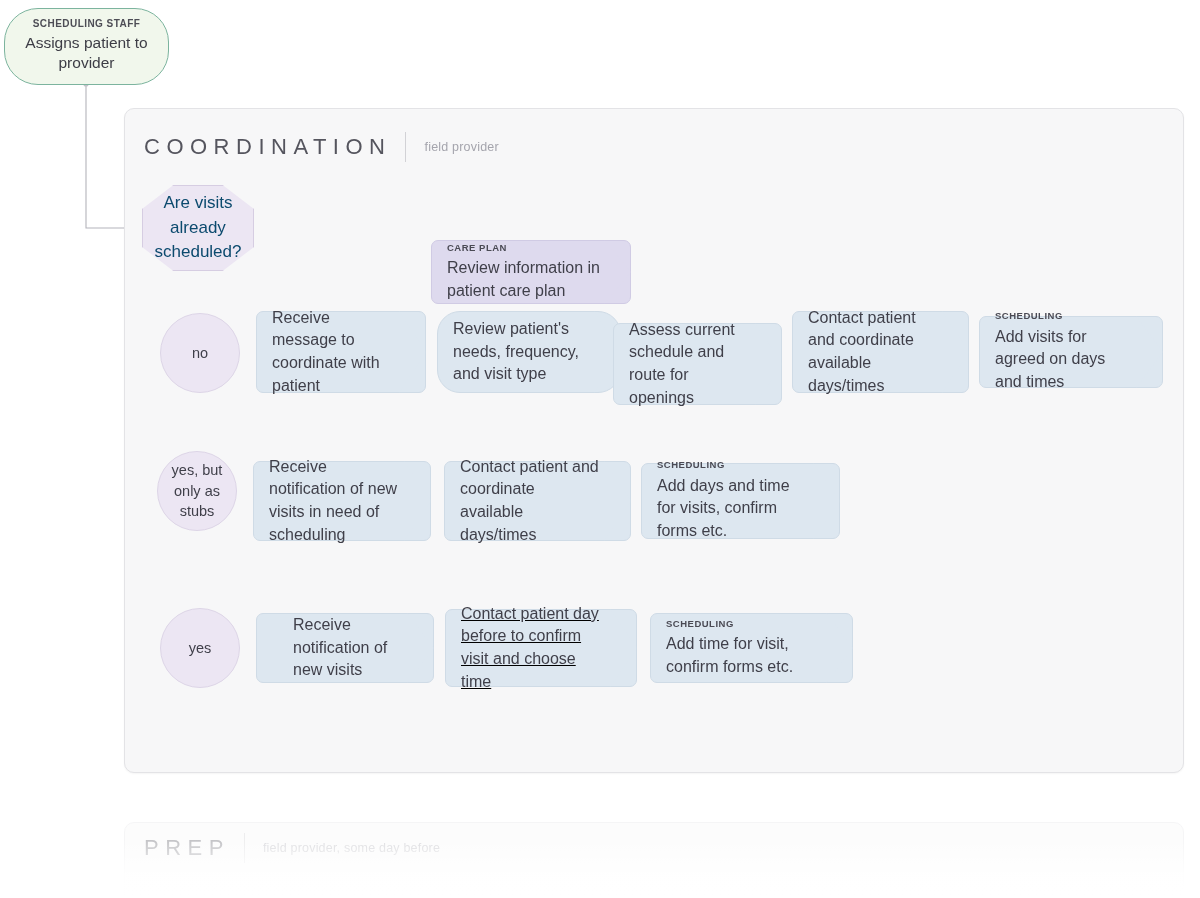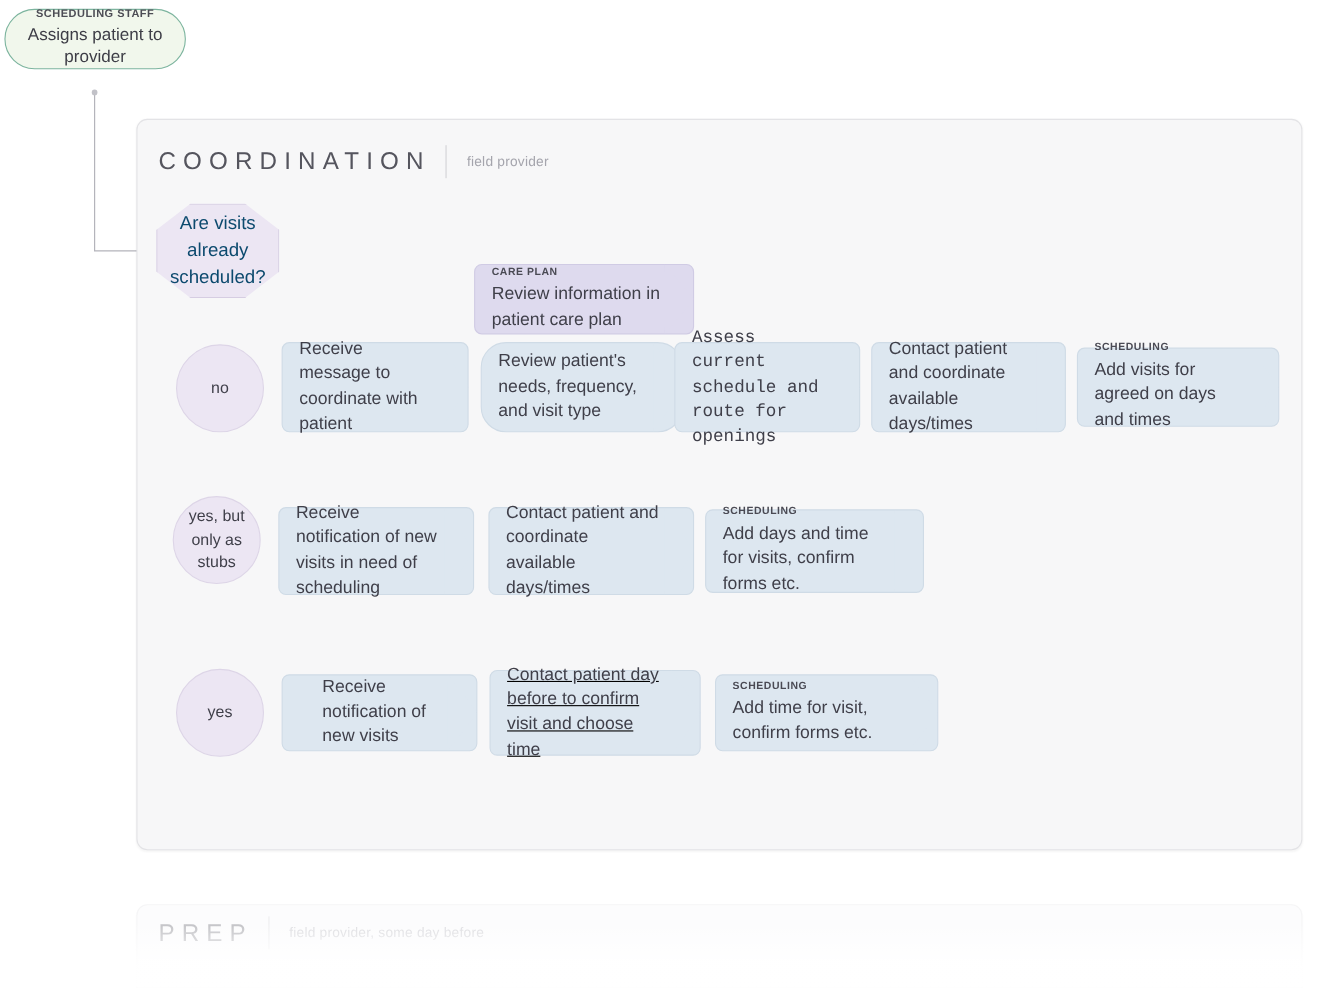--- a/index.html
+++ b/index.html
@@ -158,21 +158,21 @@
       <path d="M433,648 L445,648" marker-end="url(#arrowhead)"></path>
       <path d="M637,648 L649,648" marker-end="url(#arrowhead)"></path>
     </g>
 
     <g fill="#c2c2c8">
       <circle cx="86" cy="84" r="2.6"></circle>
       <circle cx="158" cy="258" r="2.2"></circle>
     </g>
   </svg>
 
-  <div class="start-node" style="left:4px; top:8px; width:165px; height:55px;">
+  <div class="start-node" style="left:4px; top:8px; width:165px; height:77px;">
     <div class="start-kicker">SCHEDULING STAFF</div>
     <div class="start-body">Assigns patient to provider</div>
   </div>
 
   <div class="panel" style="left:124px; top:108px; width:1060px; height:665px;"></div>
 
   <div class="panel-head" style="left:144px; top:132px;">
     <div class="panel-title">COORDINATION</div>
     <div class="panel-div"></div>
     <div class="panel-sub">field provider</div>
@@ -192,21 +192,21 @@
   </div>
 
   <div class="step" style="left:256px; top:311px; width:170px; height:82px;">
     <div class="step-body">Receive message to coordinate with patient</div>
   </div>
 
   <div class="step" style="left:437px; top:311px; width:184px; height:82px;border-radius:23px;">
     <div class="step-body">Review patient's needs, frequency, and visit type</div>
   </div>
 
-  <div class="step" style="left:613px; top:311px; width:169px; height:82px;font-family:Liberation Mono, monospace;">
+  <div class="step" style="left:613px; top:323px; width:169px; height:82px;">
     <div class="step-body">Assess current schedule and route for openings</div>
   </div>
 
   <div class="step" style="left:792px; top:311px; width:177px; height:82px;">
     <div class="step-body">Contact patient and coordinate available days/times</div>
   </div>
 
   <div class="step" style="left:979px; top:316px; width:184px; height:72px;">
     <div class="step-kicker">SCHEDULING</div>
     <div class="step-body">Add visits for agreed on days and times</div>

